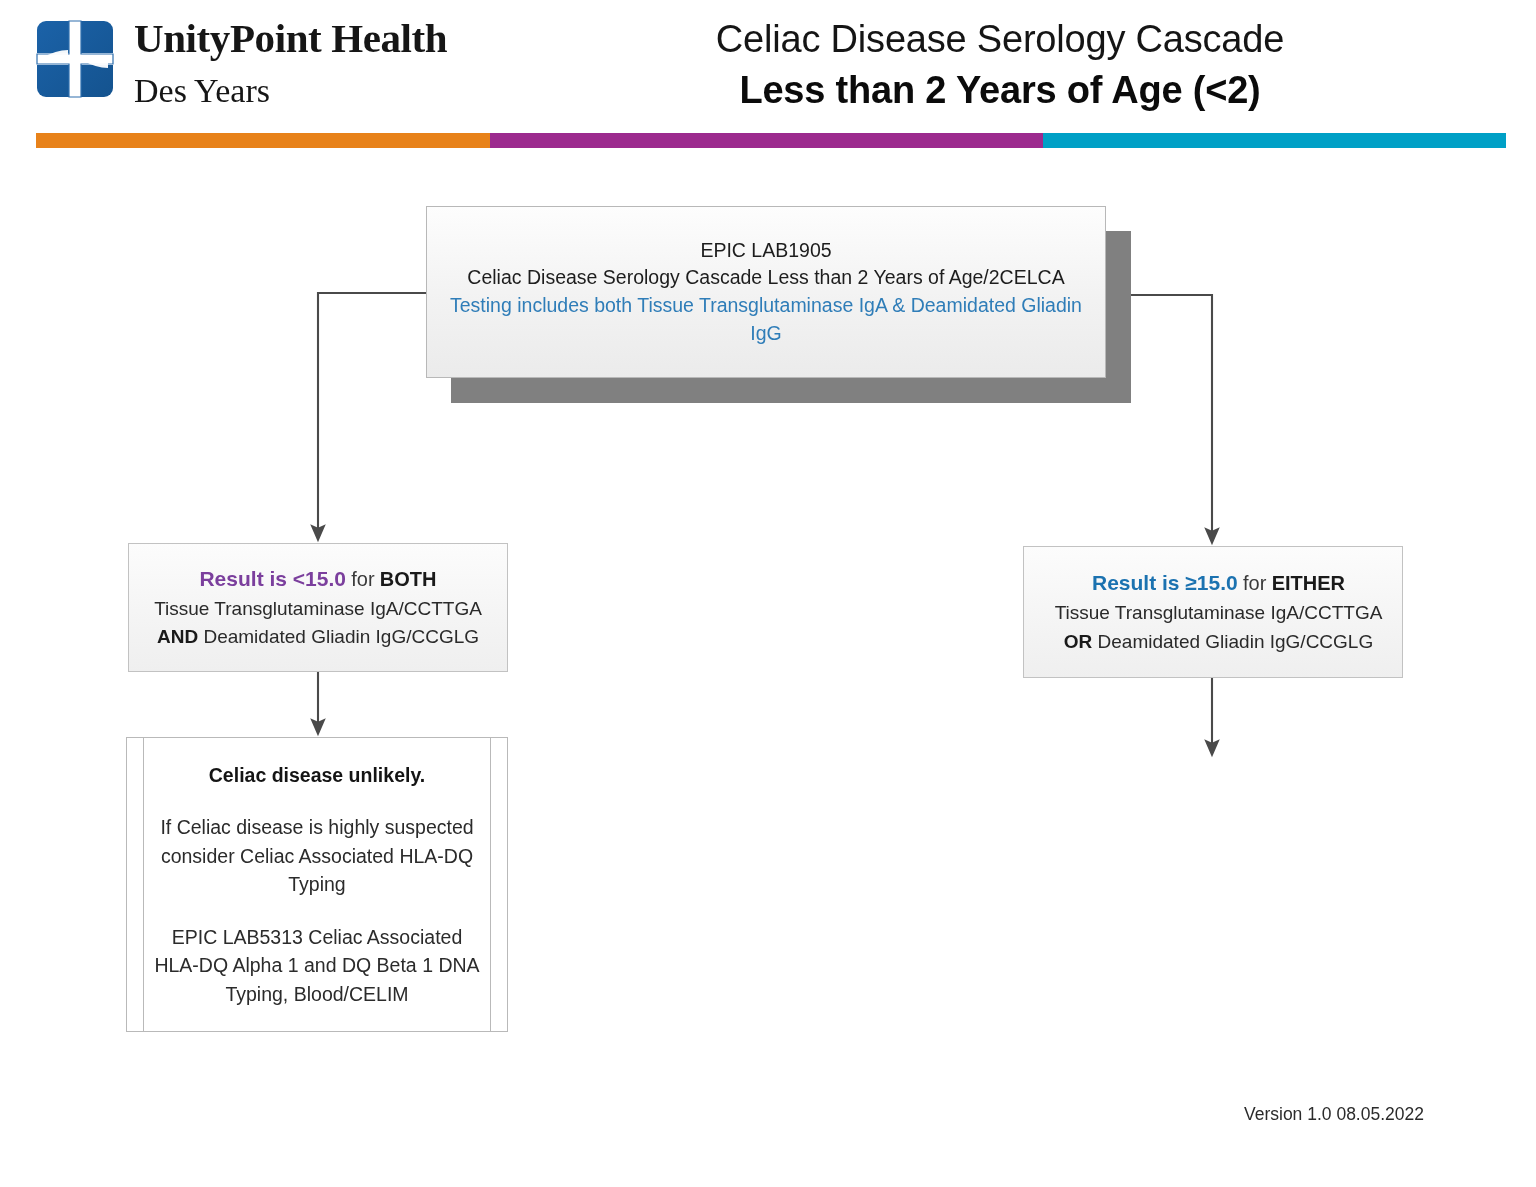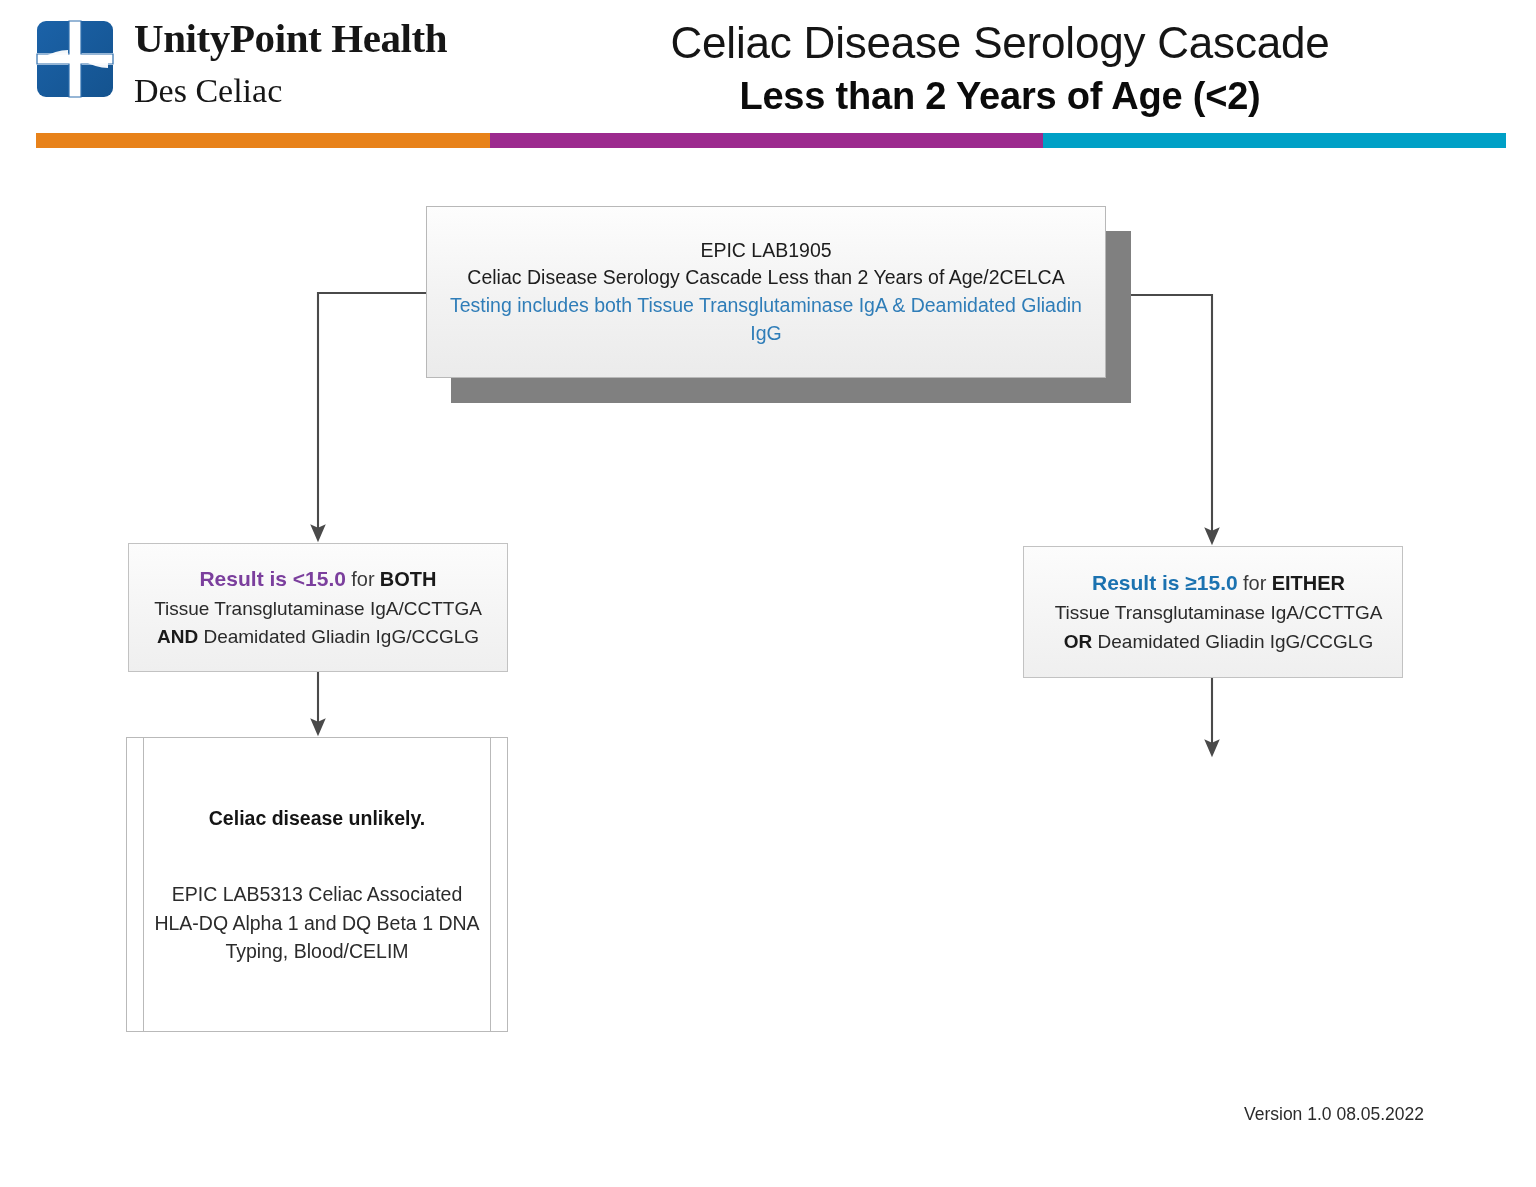--- a/index.html
+++ b/index.html
@@ -64,21 +64,21 @@
   }
 
   #title-block {
     position: absolute;
     left: 560px;
     top: 18px;
     width: 880px;
     text-align: center;
   }
   #title-line1 {
-    font-size: 44px;
+    font-size: 38px;
     font-weight: 400;
     color: #151515;
     line-height: 1.12;
     letter-spacing: -0.2px;
   }
   #title-line2 {
     font-size: 38px;
     font-weight: 700;
     color: #0b0b0b;
     line-height: 1.12;
@@ -240,21 +240,21 @@
         <rect x="1" y="1" width="76" height="76" rx="9" ry="9" fill="url(#lg)"></rect>
         <rect x="33" y="1" width="12" height="76" fill="#ffffff"></rect>
         <rect x="1" y="33" width="76" height="12" fill="#ffffff"></rect>
         <path d="M33 1 L45 1 L45 34 L77 34 L77 44 L45 44 L45 77 L33 77 L33 44 L1 44 L1 34 L33 34 Z" fill="none" stroke="#2f6fae" stroke-width="1.2"></path>
         <path d="M6 38 L32 38 L32 30 Q20 30 6 38 Z" fill="#ffffff" opacity="0.95"></path>
         <path d="M46 40 L72 40 L72 48 Q60 48 46 40 Z" fill="#ffffff" opacity="0.95"></path>
       </svg>
     </div>
     <div id="logo-wordmark">
       <div id="brand-name">UnityPoint Health</div>
-      <div id="brand-sub">Des Celiac</div>
+      <div id="brand-sub">Des Years</div>
     </div>
   </div>
 
   <div id="title-block">
     <div id="title-line1">Celiac Disease Serology Cascade</div>
     <div id="title-line2">Less than 2 Years of Age (&lt;2)</div>
   </div>
 
   <div id="color-rule">
     <div class="seg" id="seg-orange"></div>
@@ -320,20 +320,21 @@
     </div>
   </div>
 
   <div id="left-outcome" class="node outcome">
     <div class="bar-l"></div>
     <div class="bar-r"></div>
     <div class="body">
       <div class="txt">
         <strong>Celiac disease unlikely.</strong>
         <span class="gap"></span>
+        <div>If Celiac disease is highly suspected consider Celiac Associated HLA-DQ Typing</div>
         <span class="gap"></span>
         <div>EPIC LAB5313 Celiac Associated HLA-DQ Alpha 1 and DQ Beta 1 DNA Typing, Blood/CELIM</div>
       </div>
     </div>
   </div>
 
 
 </div>
 
 <div id="version">Version 1.0 08.05.2022</div>

